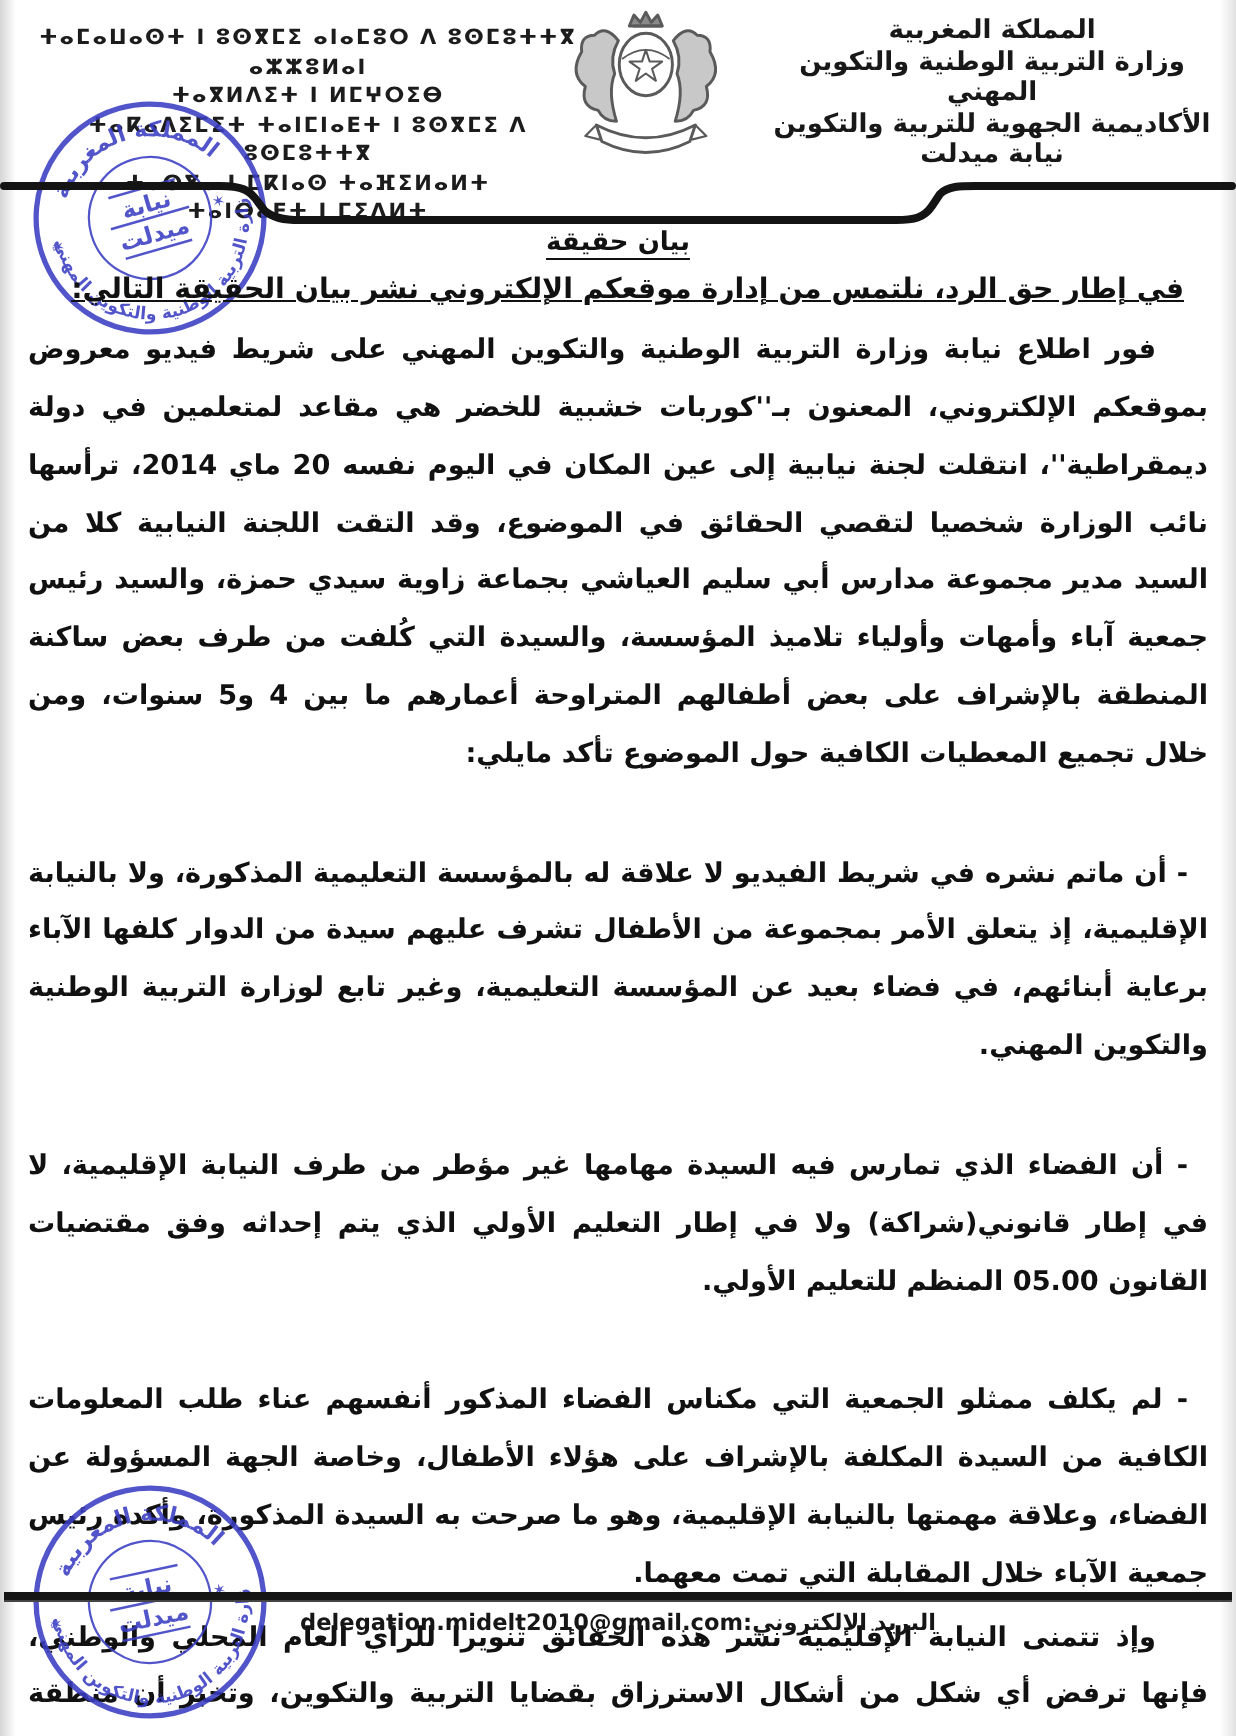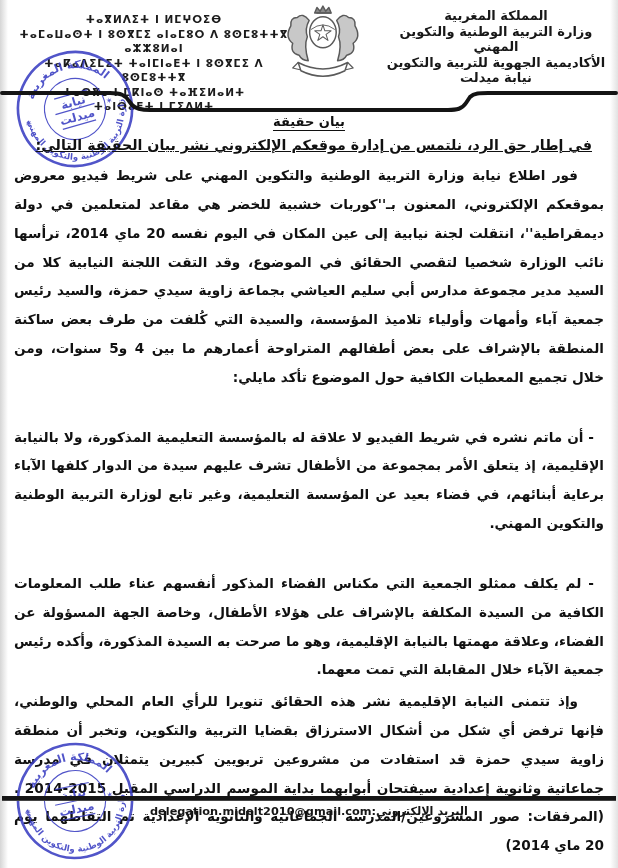--- a/index.html
+++ b/index.html
@@ -64,22 +64,22 @@
   svg text{font-family:"DejaVu Sans","Liberation Sans",sans-serif;}
 </style>
 </head>
 <body>
 
 <div class="page">
   <div class="edge-shade left"></div>
   <div class="edge-shade right"></div>
 
   <div class="tifinagh-block">
+    <div>ⵜⴰⵎⴰⵡⴰⵙⵜ ⵏ ⵓⵙⴳⵎⵉ ⴰⵏⴰⵎⵓⵔ ⴷ ⵓⵙⵎⵓⵜⵜⴳ ⴰⵣⵣⵓⵍⴰⵏ</div>
     <div>ⵜⴰⴳⵍⴷⵉⵜ ⵏ ⵍⵎⵖⵔⵉⴱ</div>
-    <div>ⵜⴰⵎⴰⵡⴰⵙⵜ ⵏ ⵓⵙⴳⵎⵉ ⴰⵏⴰⵎⵓⵔ ⴷ ⵓⵙⵎⵓⵜⵜⴳ ⴰⵣⵣⵓⵍⴰⵏ</div>
     <div>ⵜⴰⴽⴰⴷⵉⵎⵉⵜ ⵜⴰⵏⵎⵏⴰⴹⵜ ⵏ ⵓⵙⴳⵎⵉ ⴷ ⵓⵙⵎⵓⵜⵜⴳ</div>
     <div>ⵜⴰⵙⴳⴰ ⵏ ⵎⴽⵏⴰⵙ ⵜⴰⴼⵉⵍⴰⵍⵜ</div>
     <div>ⵜⴰⵏⴱⴰⴹⵜ ⵏ ⵎⵉⴷⵍⵜ</div>
   </div>
 
   <svg class="coat-of-arms" viewBox="0 0 100 96">
     <g stroke="#5a5a5a" stroke-width="1.6" fill="none" stroke-linejoin="round">
       <path d="M42 12 l2.5 -6 3.5 4 3 -5.5 3 5.5 3.5 -4 2.5 6 z" fill="#8a8a8a"></path>
       <path d="M44 12 h16"></path>
       <ellipse cx="51" cy="33" rx="14.5" ry="17"></ellipse>
@@ -123,20 +123,21 @@
 
   <svg class="divider" viewBox="0 0 618 30" preserveAspectRatio="none">
     <path d="M2 7 H110 C121 7 125 9 129 15 L132 19 C136 23 142 24 150 24 H448 C457 24 462 23 466 17 L470 11 C474 7 480 7 488 7 H616" fill="none" stroke="#141414" stroke-width="4" stroke-linecap="round" stroke-linejoin="round"></path>
   </svg>
 
   <div class="content">
     <div class="doc-title">بيان حقيقة</div>
     <div class="intro">في إطار حق الرد، نلتمس من إدارة موقعكم الإلكتروني نشر بيان الحقيقة التالي:</div>
     <p class="para indent">فور اطلاع نيابة وزارة التربية الوطنية والتكوين المهني على شريط فيديو معروض بموقعكم الإلكتروني، المعنون بـ''كوربات خشبية للخضر هي مقاعد لمتعلمين في دولة ديمقراطية''، انتقلت لجنة نيابية إلى عين المكان في اليوم نفسه 20 ماي 2014، ترأسها نائب الوزارة شخصيا لتقصي الحقائق في الموضوع، وقد التقت اللجنة النيابية كلا من السيد مدير مجموعة مدارس أبي سليم العياشي بجماعة زاوية سيدي حمزة، والسيد رئيس جمعية آباء وأمهات وأولياء تلاميذ المؤسسة، والسيدة التي كُلفت من طرف بعض ساكنة المنطقة بالإشراف على بعض أطفالهم المتراوحة أعمارهم ما بين 4 و5 سنوات، ومن خلال تجميع المعطيات الكافية حول الموضوع تأكد مايلي:</p>
     <p class="para bullet">- أن ماتم نشره في شريط الفيديو لا علاقة له بالمؤسسة التعليمية المذكورة، ولا بالنيابة الإقليمية، إذ يتعلق الأمر بمجموعة من الأطفال تشرف عليهم سيدة من الدوار كلفها الآباء برعاية أبنائهم، في فضاء بعيد عن المؤسسة التعليمية، وغير تابع لوزارة التربية الوطنية والتكوين المهني.</p>
+    <p class="para bullet">- أن الفضاء الذي تمارس فيه السيدة مهامها غير مؤطر من طرف النيابة الإقليمية، لا في إطار قانوني(شراكة) ولا في إطار التعليم الأولي الذي يتم إحداثه وفق مقتضيات القانون 05.00 المنظم للتعليم الأولي.</p>
     <p class="para bullet">- لم يكلف ممثلو الجمعية التي مكناس الفضاء المذكور أنفسهم عناء طلب المعلومات الكافية من السيدة المكلفة بالإشراف على هؤلاء الأطفال، وخاصة الجهة المسؤولة عن الفضاء، وعلاقة مهمتها بالنيابة الإقليمية، وهو ما صرحت به السيدة المذكورة، وأكده رئيس جمعية الآباء خلال المقابلة التي تمت معهما.</p>
     <p class="para indent">وإذ تتمنى النيابة الإقليمية نشر هذه الحقائق تنويرا للرأي العام المحلي والوطني، فإنها ترفض أي شكل من أشكال الاسترزاق بقضايا التربية والتكوين، وتخبر أن منطقة زاوية سيدي حمزة قد استفادت من مشروعين تربويين كبيرين يتمثلان في مدرسة جماعاتية وثانوية إعدادية سيفتحان أبوابهما بداية الموسم الدراسي المقبل 2015-2014 . (المرفقات: صور المشروعين/المدرسة الجماعاتية والثانوية الإعدادية تم التقاطهما يوم 20 ماي 2014)</p>
   </div>
 
   <svg class="stamp bottom" viewBox="0 0 120 120">
     <g fill="none" stroke="#3a3ec2">
       <circle cx="60" cy="60" r="56" stroke-width="2.6"></circle>
       <circle cx="60" cy="60" r="30" stroke-width="1.1"></circle>
       <line x1="40" y1="60" x2="80" y2="60" stroke-width="1.2"></line>
       <line x1="43" y1="45" x2="77" y2="45" stroke-width="1.2"></line>

